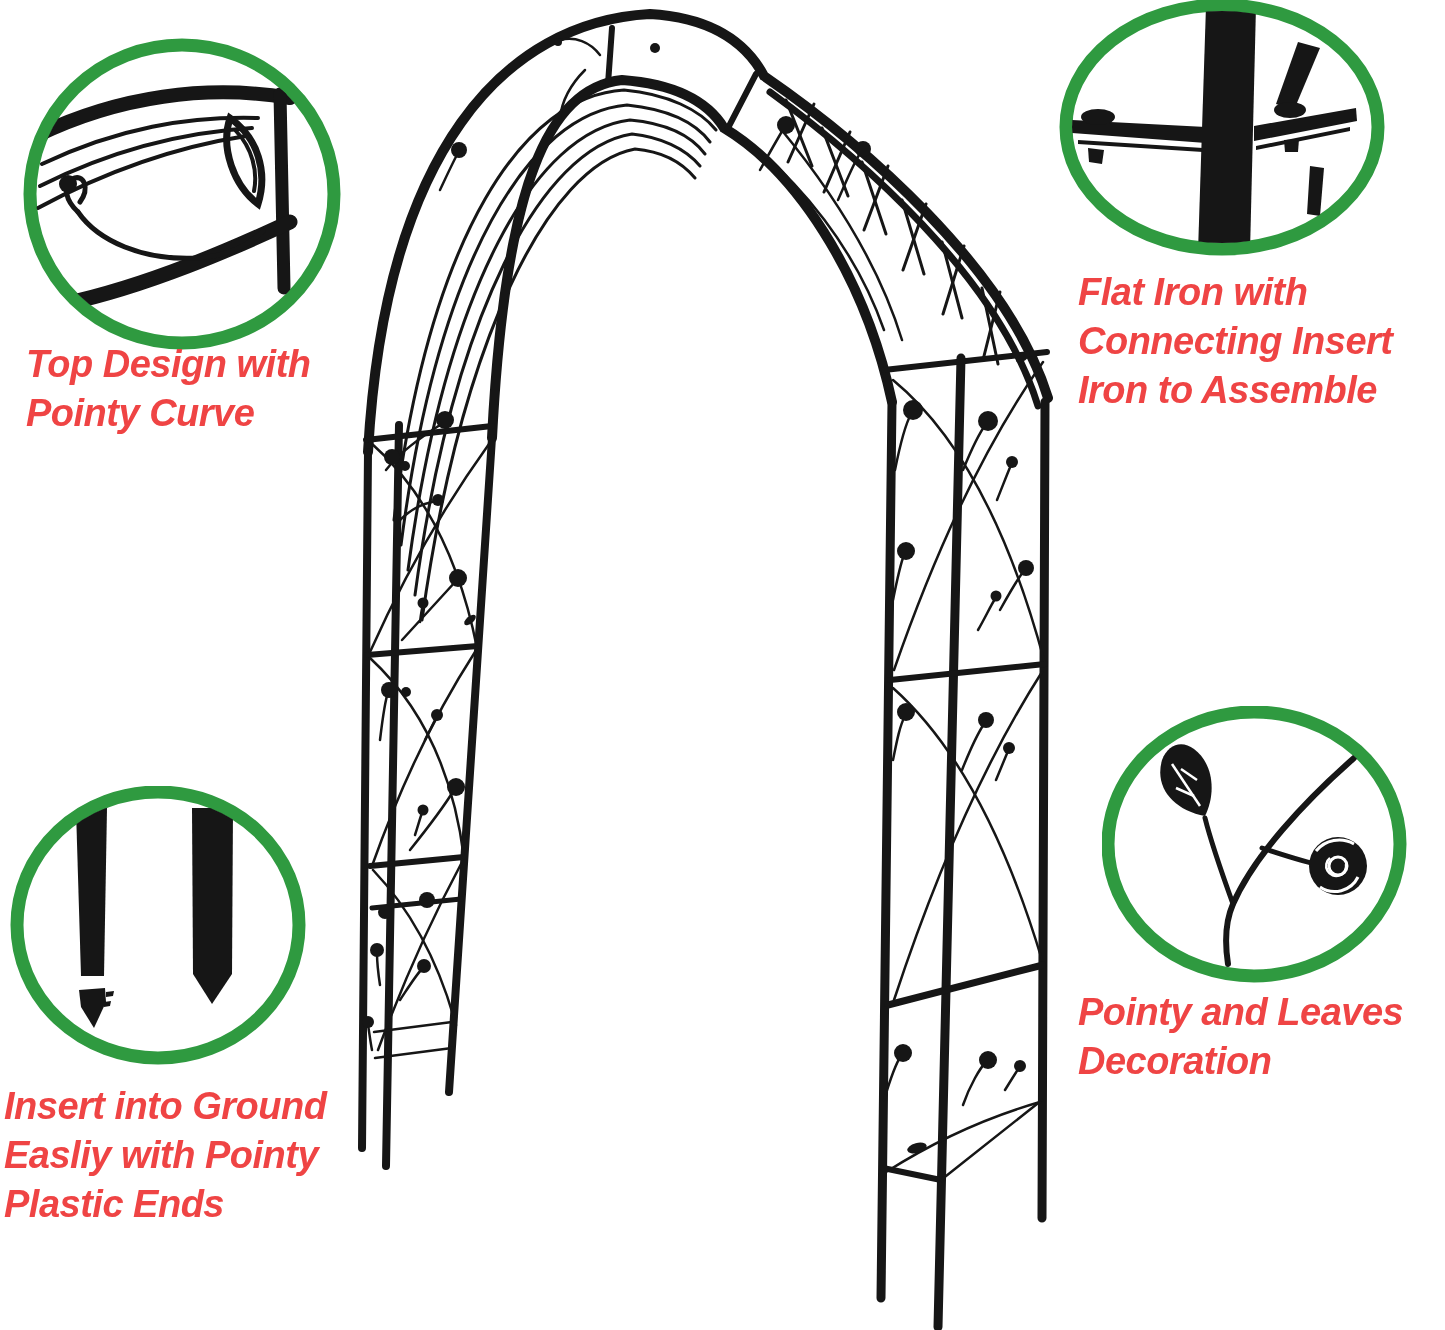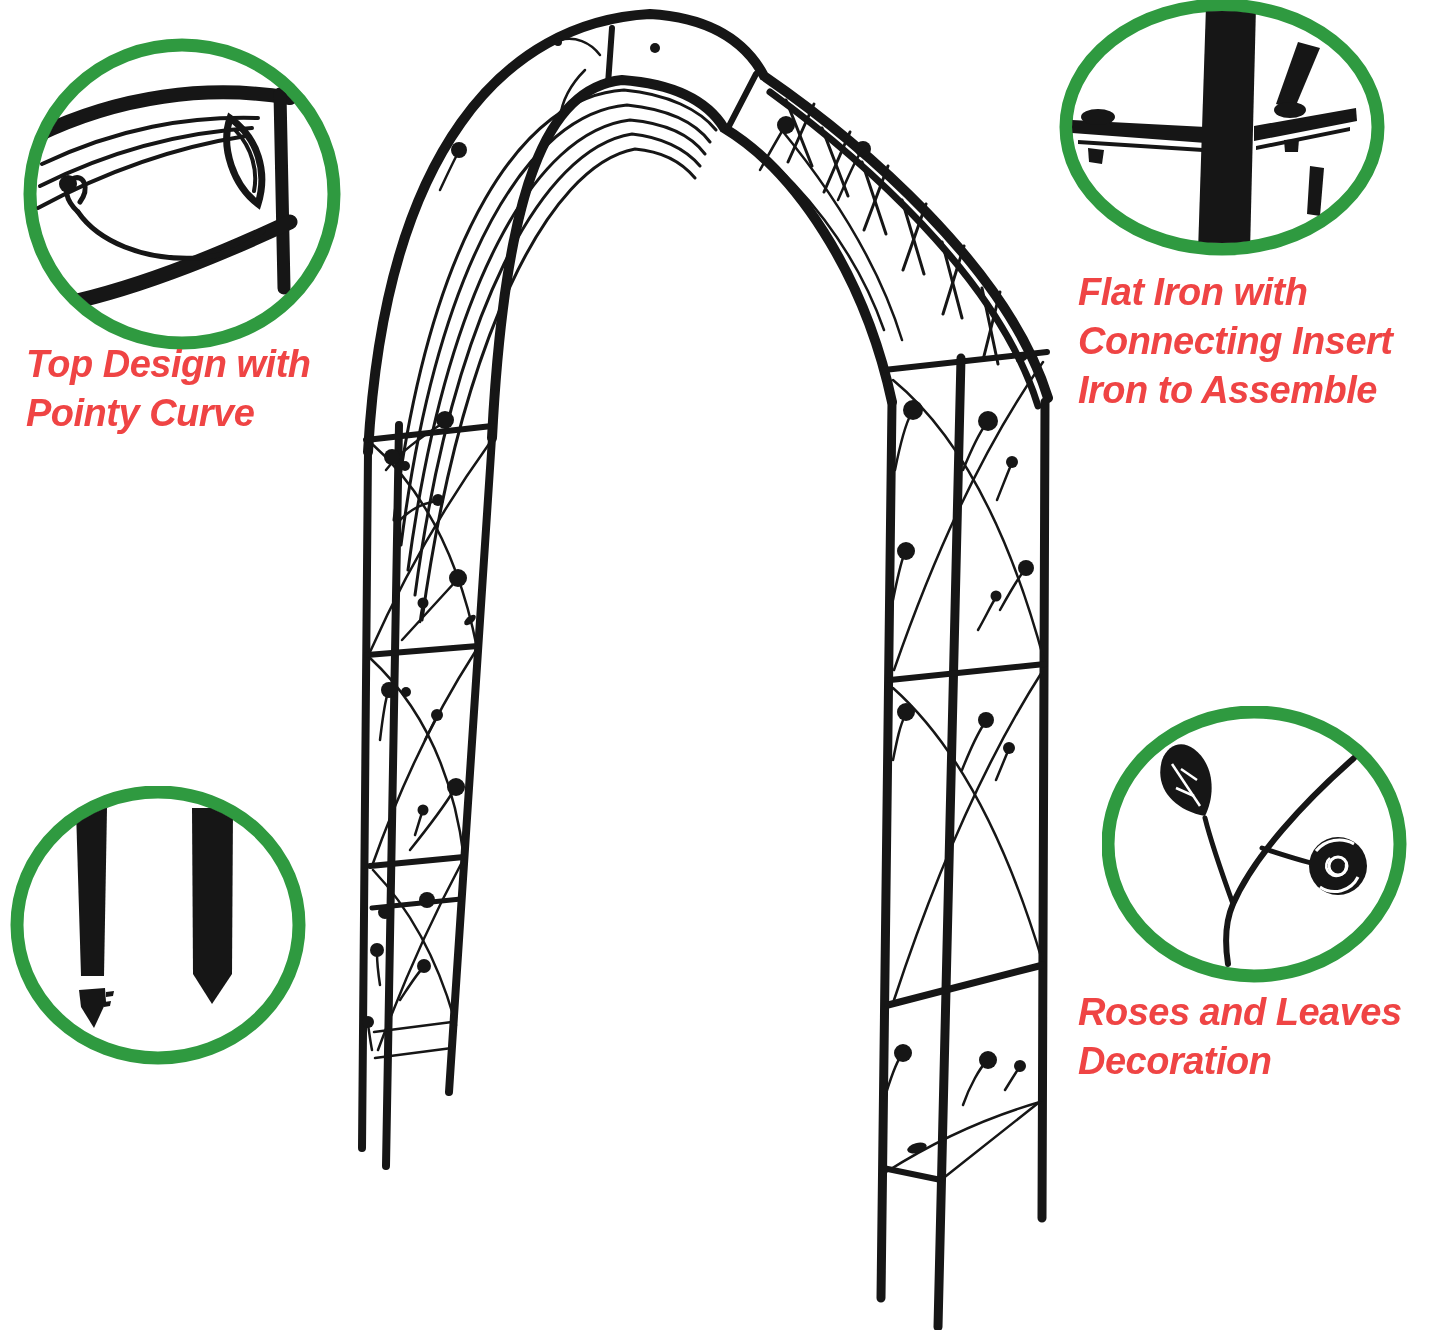--- a/index.html
+++ b/index.html
@@ -260,19 +260,24 @@
     <div>Top Design with</div>
     <div>Pointy Curve</div>
   </div>
 
   <div class="caption cap-tr">
     <div>Flat Iron with</div>
     <div>Connecting Insert</div>
     <div>Iron to Assemble</div>
   </div>
 
+  <div class="caption cap-bl">
+    <div>Insert into Ground</div>
+    <div>Easliy with Pointy</div>
+    <div>Plastic Ends</div>
+  </div>
 
   <div class="caption cap-br">
-    <div>Roses and Leaves</div>
+    <div>Pointy and Leaves</div>
     <div>Decoration</div>
   </div>
 
 </div>
 
 </body></html>

